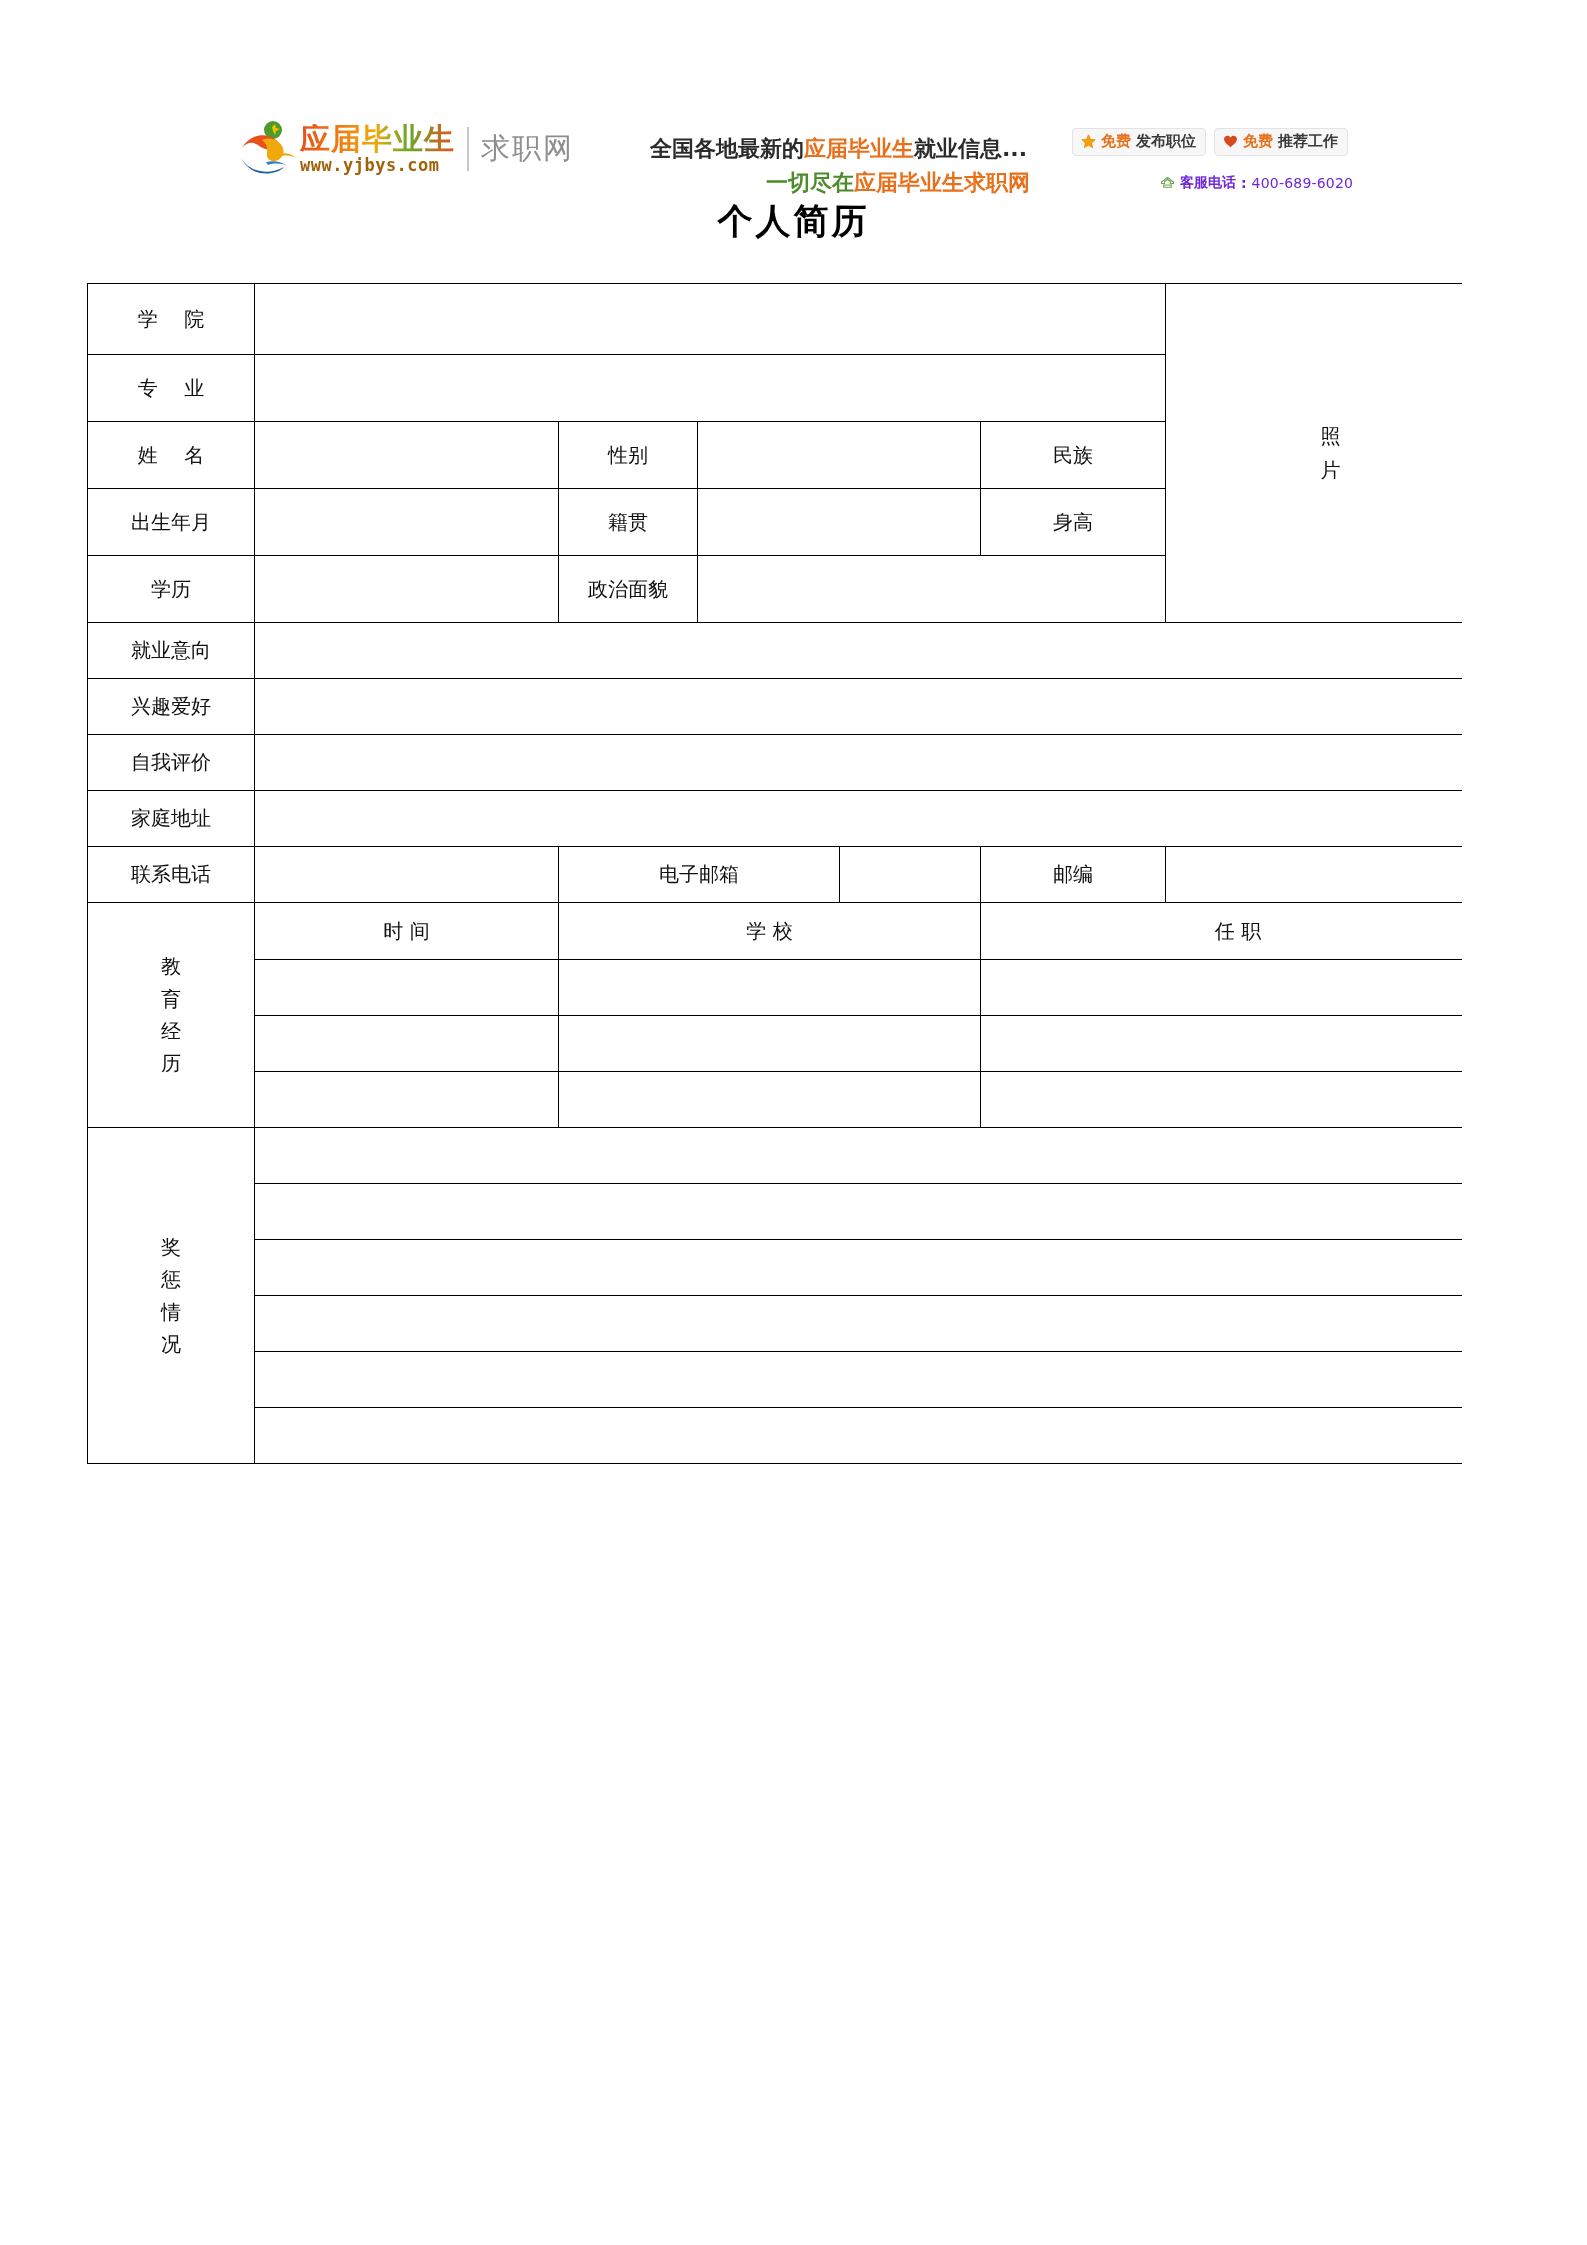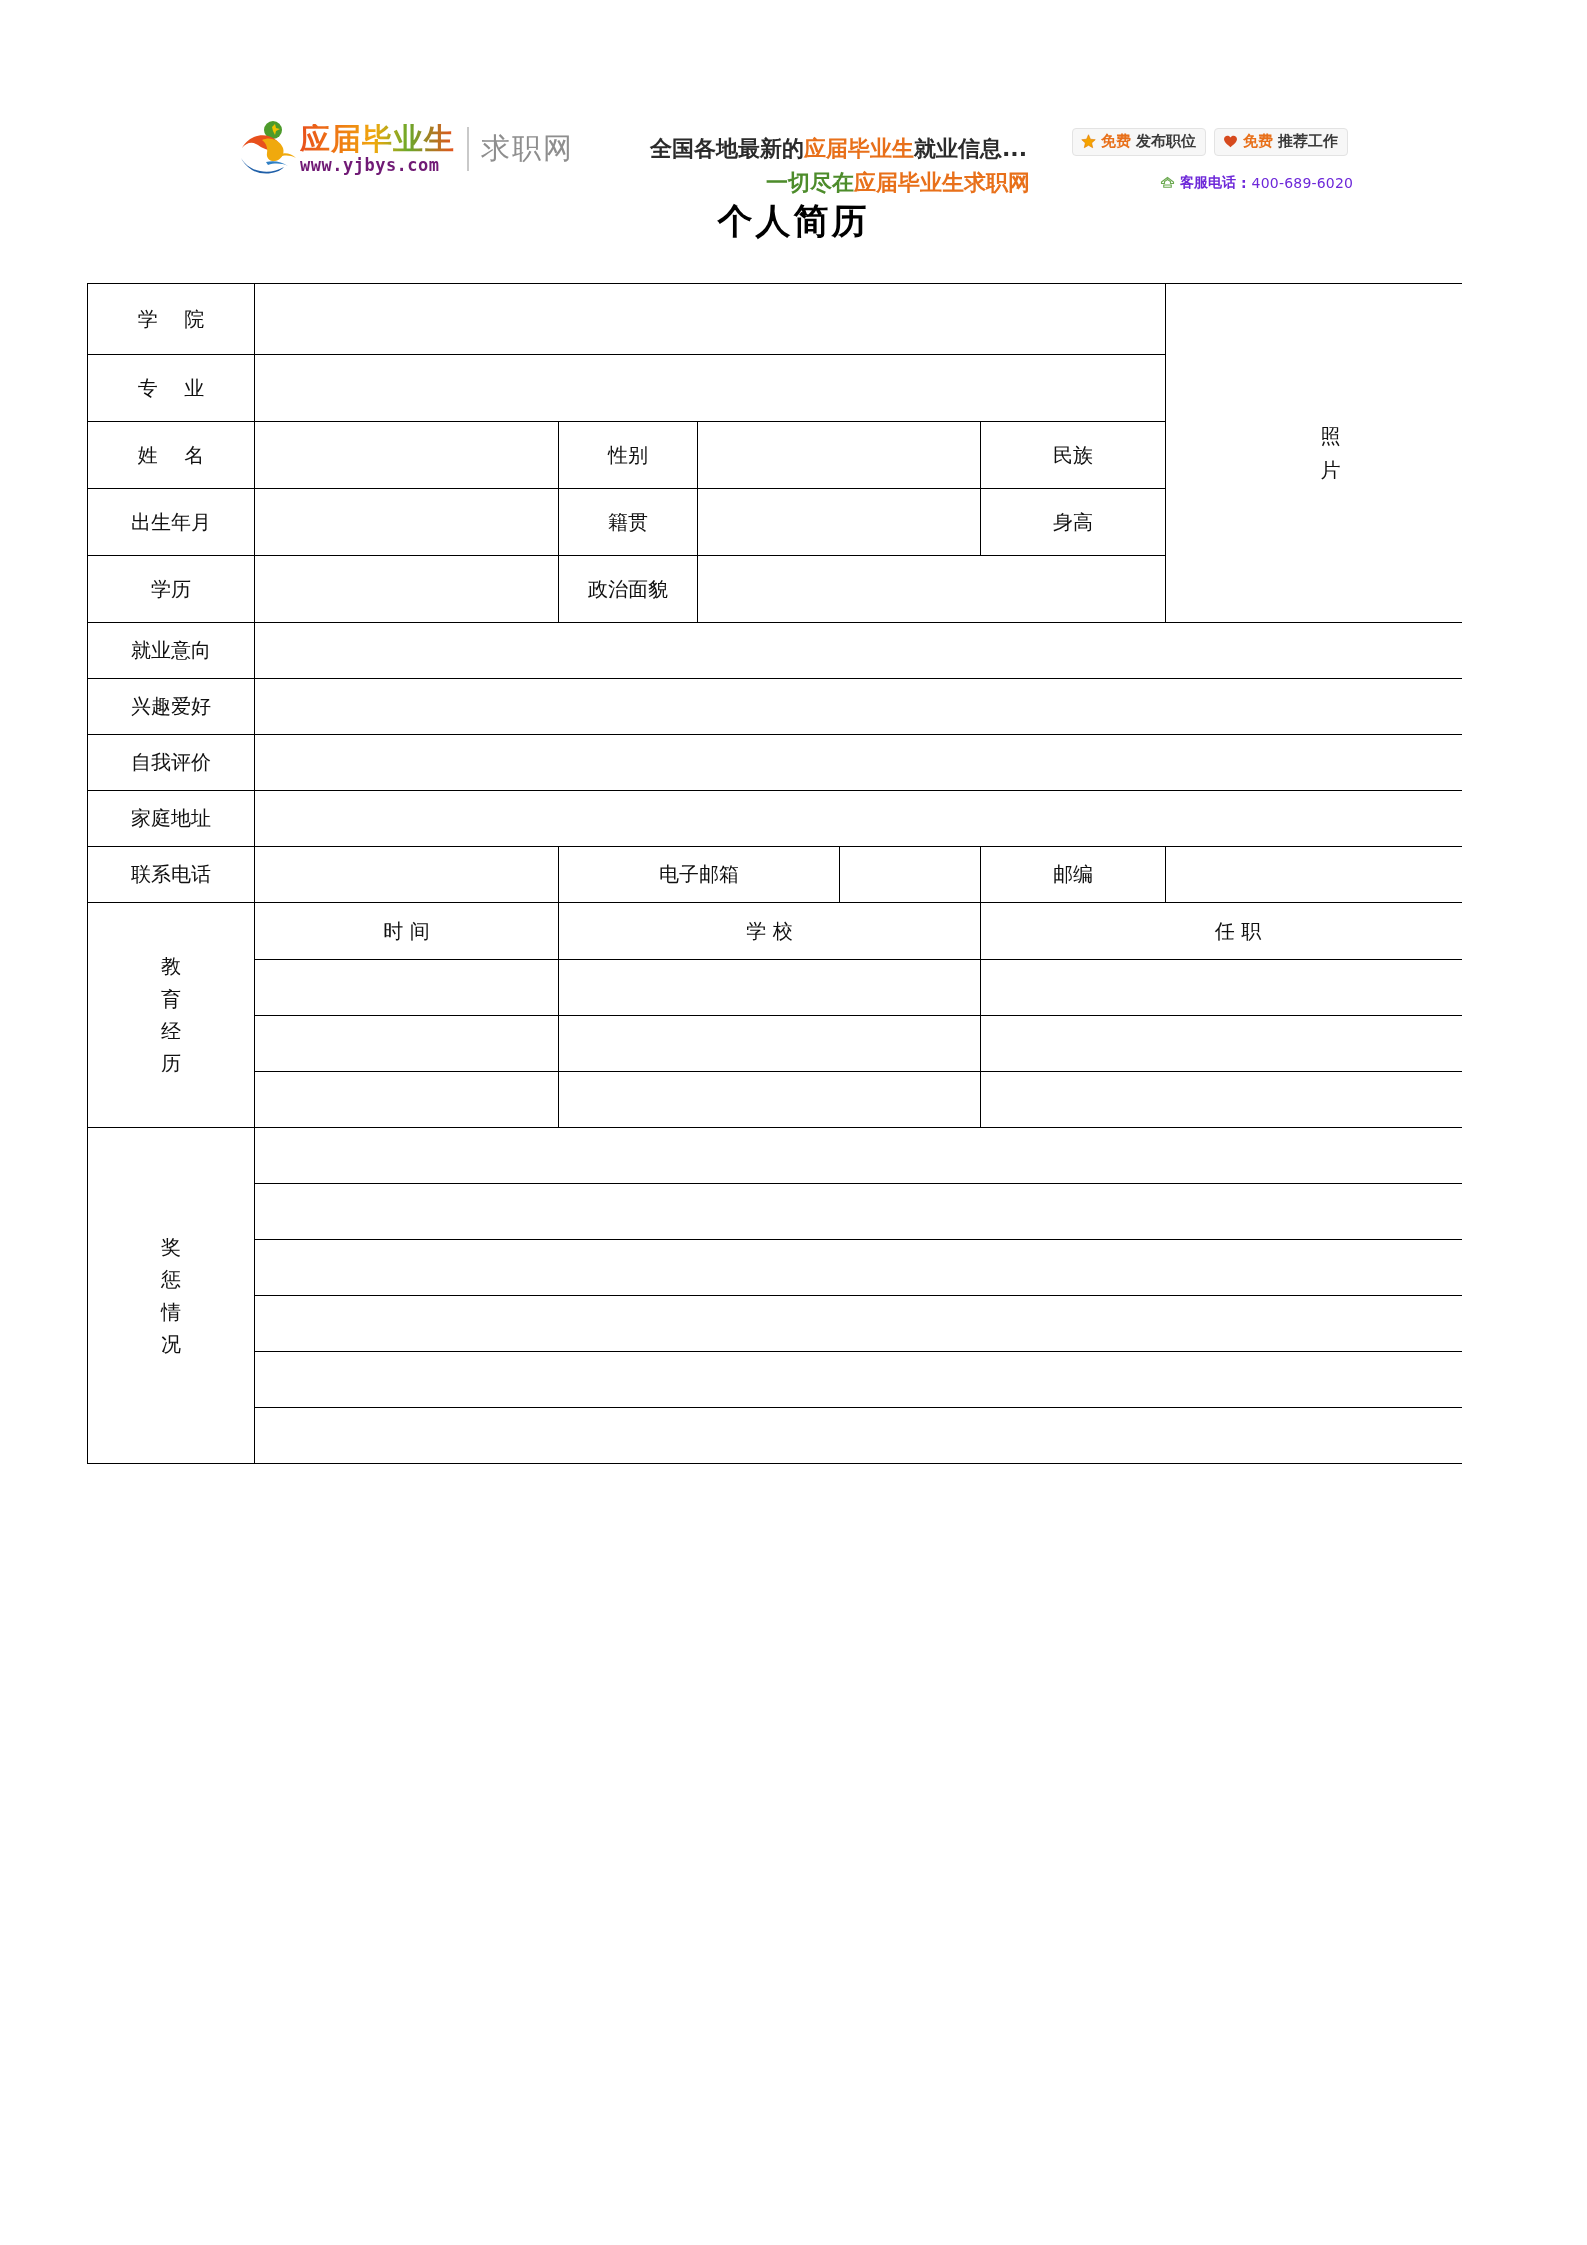--- a/index.html
+++ b/index.html
@@ -57,21 +57,21 @@
     background: linear-gradient(90deg,#e8501c 0%, #ef7a13 25%, #f0a90d 48%, #6aa82b 70%, #e8511c 100%);
     -webkit-background-clip: text;
     background-clip: text;
     color: transparent;
     white-space: nowrap;
   }
   .logo-url {
     font-family: "DejaVu Sans Mono", "Liberation Mono", monospace;
     font-size: 17px;
     font-weight: bold;
-    color: #701a75;
+    color: #a16207;
     letter-spacing: 0.5px;
     line-height: 1.1;
     margin-top: 2px;
     white-space: nowrap;
   }
   .logo-sep {
     width: 2px;
     height: 44px;
     background: #c9c9c9;
     margin: 0 12px;

